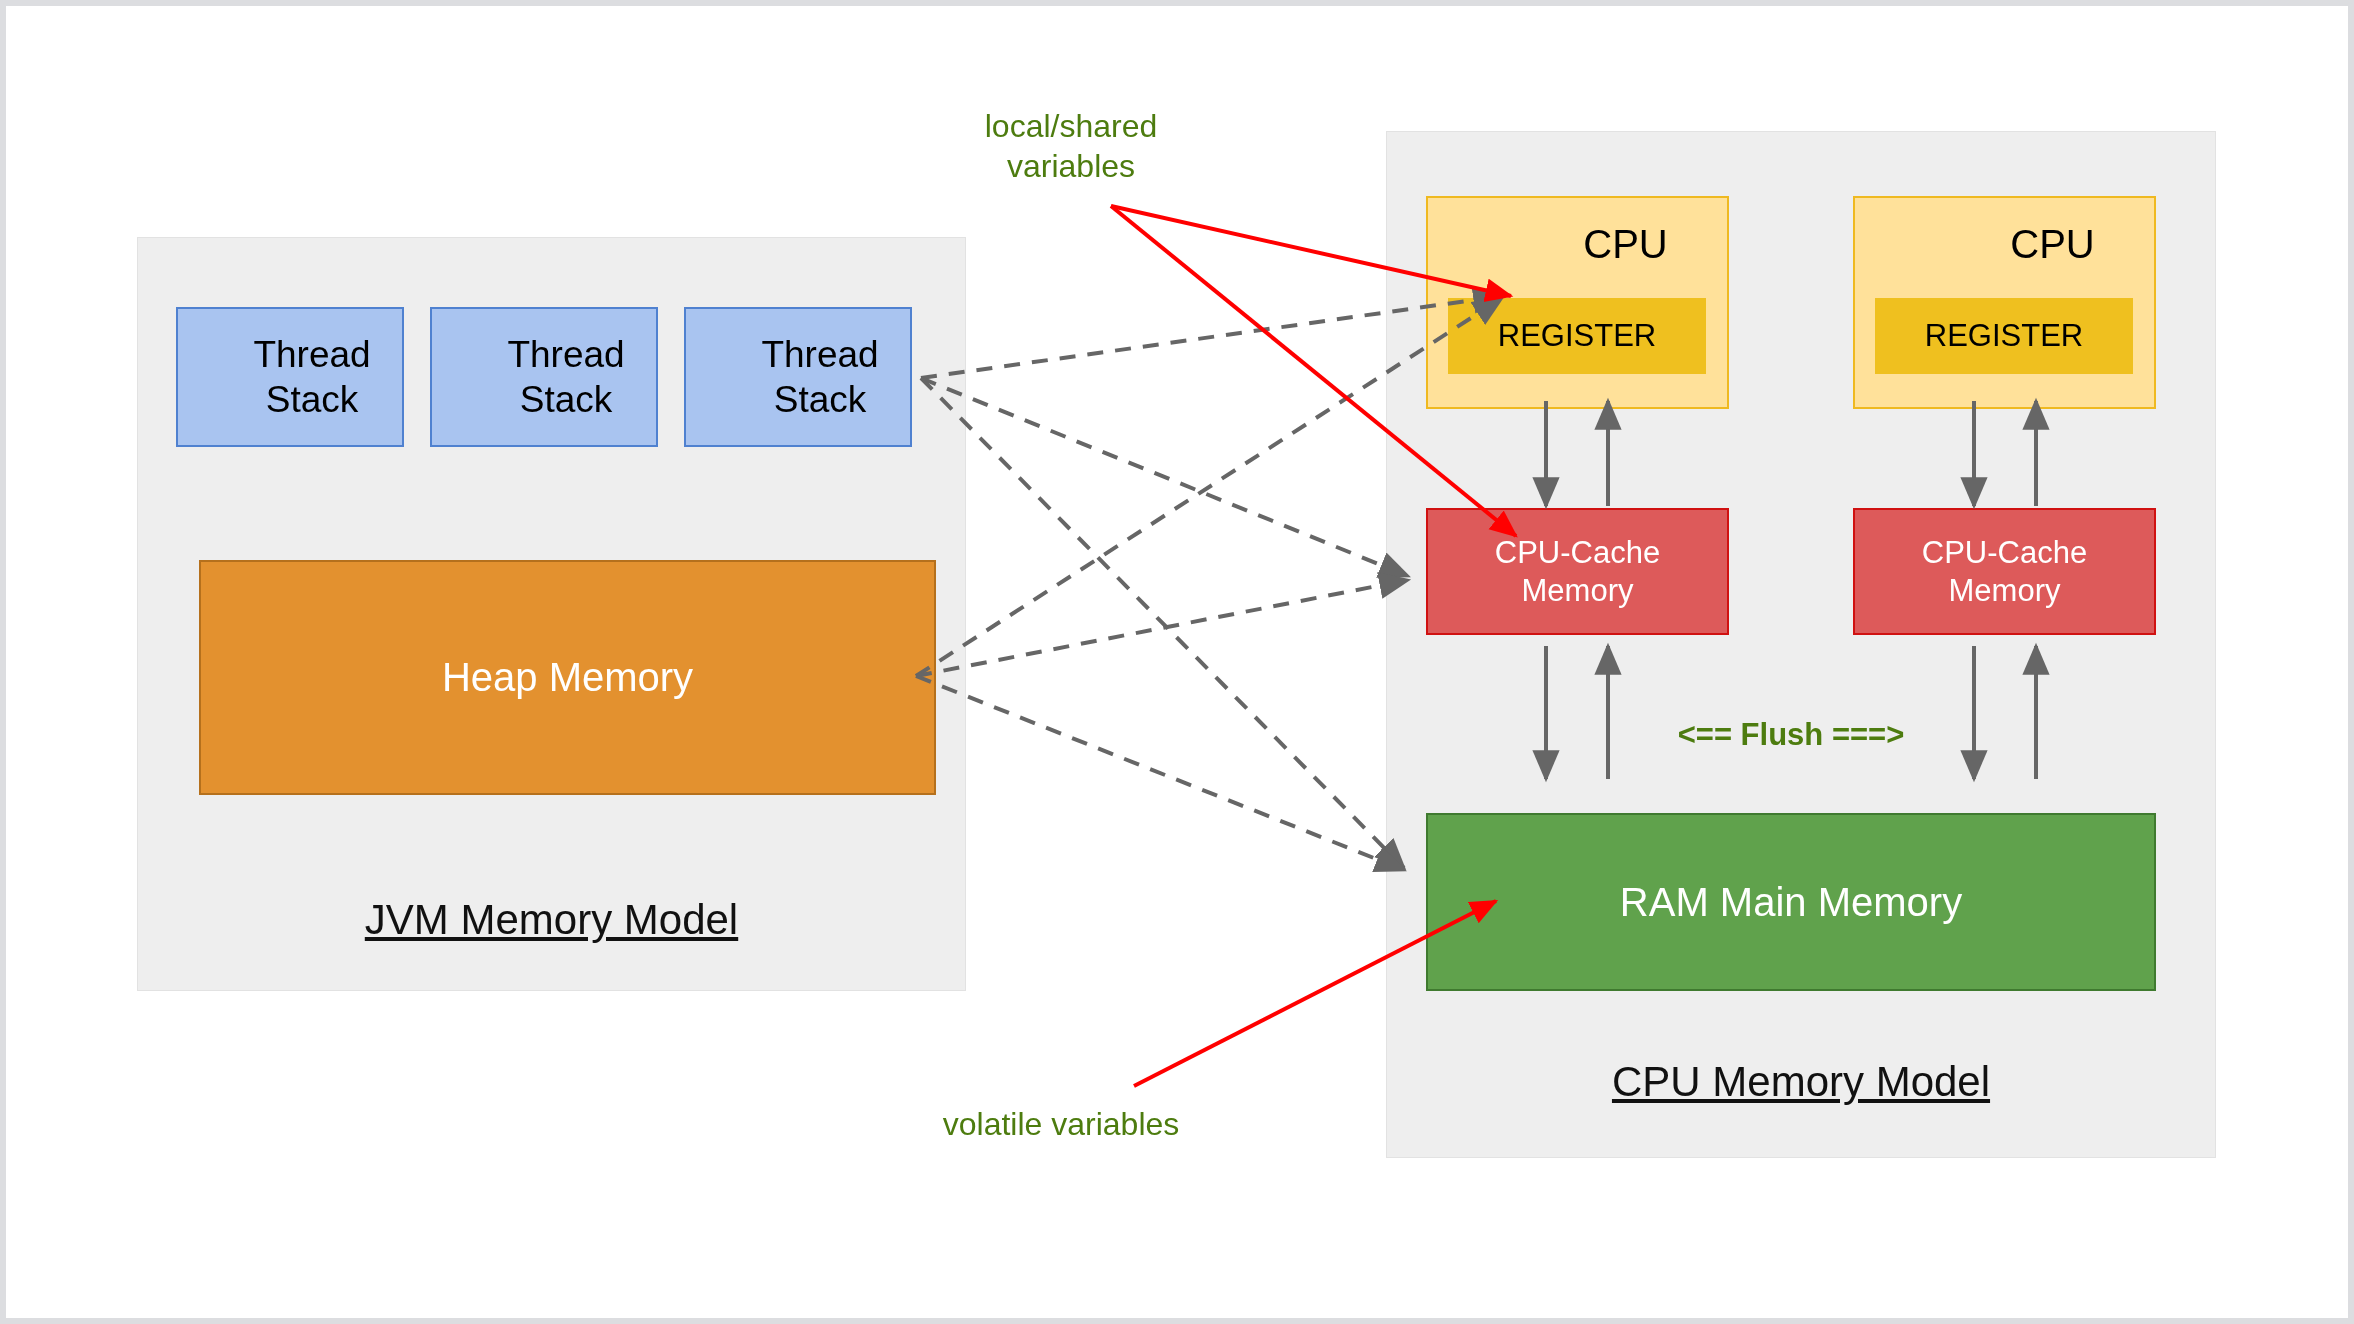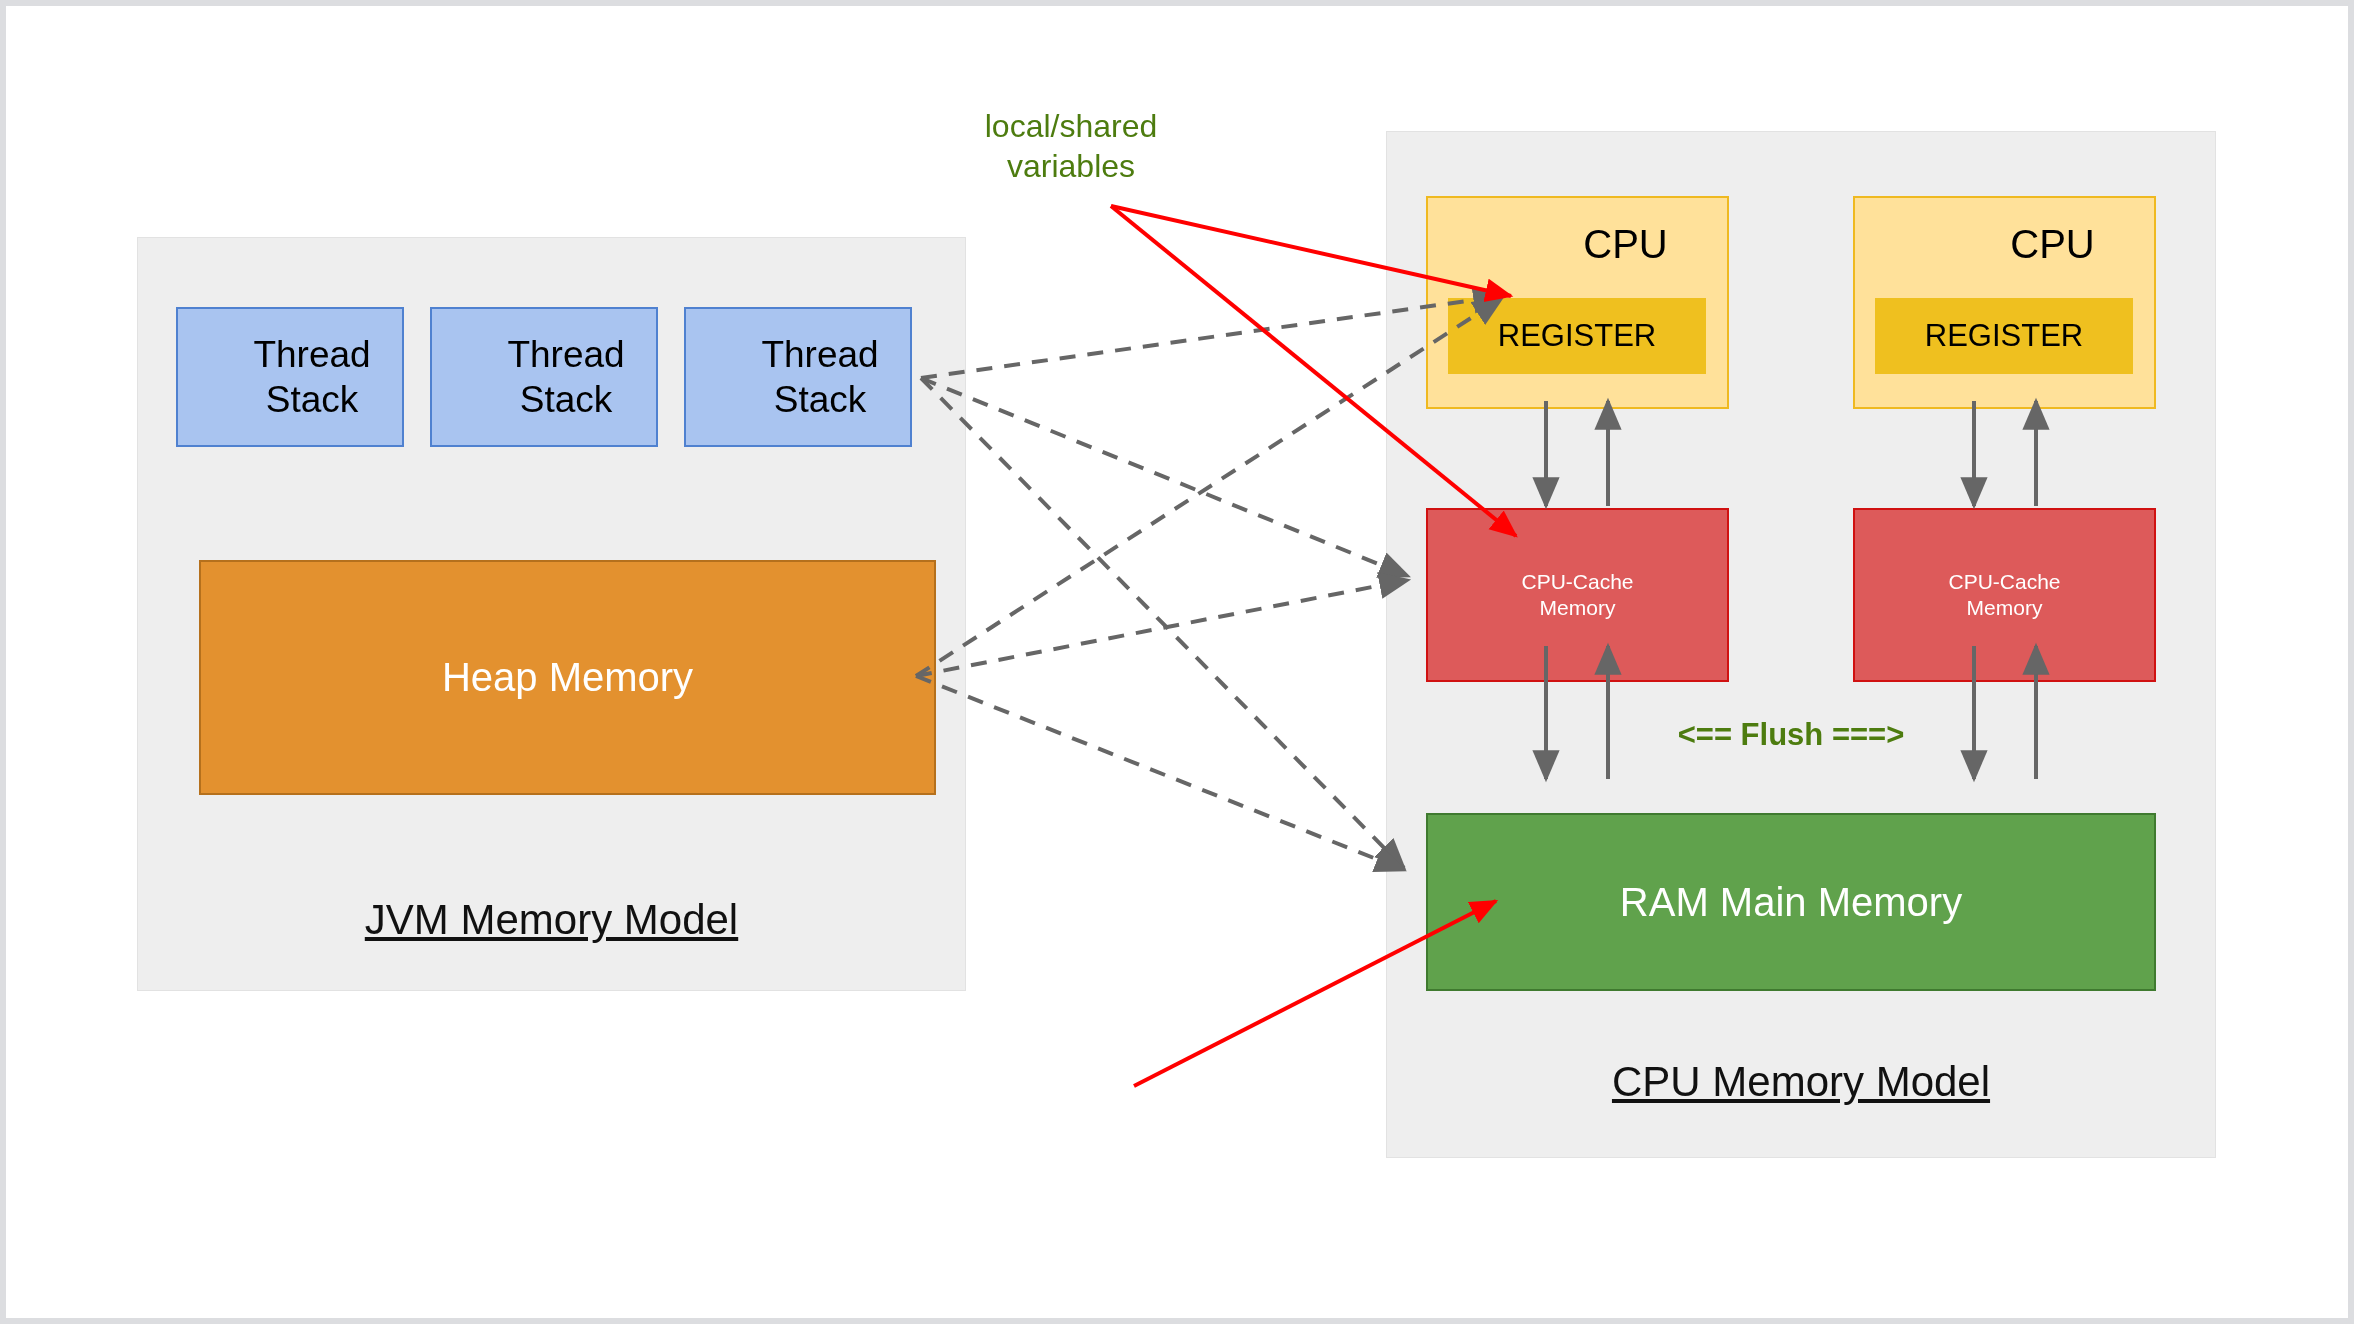--- a/index.html
+++ b/index.html
@@ -105,25 +105,25 @@
     display: flex;
     align-items: center;
     justify-content: center;
     font-size: 31px;
     color: #000000;
   }
 
   .cache-box {
     top: 502px;
     width: 303px;
-    height: 174px;
+    height: 127px;
     background: #dd5a5a;
     border: 2px solid #d01111;
     color: #ffffff;
-    font-size: 21px;
+    font-size: 31px;
   }
   #cache-box-0 { left: 1420px; }
   #cache-box-1 { left: 1847px; }
 
   #ram-main-memory {
     left: 1420px;
     top: 807px;
     width: 730px;
     height: 178px;
     background: #5da martin;
@@ -204,20 +204,21 @@
 
   <div class="node" id="ram-main-memory">
     <span>RAM Main Memory</span>
   </div>
 
   <div class="annotation" id="annotation-flush">&lt;== Flush ===&gt;</div>
 
   <div class="panel-title" id="cpu-title">CPU Memory Model</div>
 
   <div class="annotation" id="annotation-local-shared">local/shared<br>variables</div>
+  <div class="annotation" id="annotation-volatile">volatile variables</div>
 
   <svg id="overlay-svg" viewBox="0 0 2354 1324">
     <defs>
       <marker id="arrow-gray" markerWidth="9" markerHeight="9" refX="7.2" refY="3.4" orient="auto" markerUnits="strokeWidth">
         <path d="M0,0 L8,3.4 L0,6.8 z" fill="#666666"></path>
       </marker>
       <marker id="arrow-red" markerWidth="8" markerHeight="8" refX="6.4" refY="3" orient="auto" markerUnits="strokeWidth">
         <path d="M0,0 L7,3 L0,6 z" fill="#ff0000"></path>
       </marker>
     </defs>

